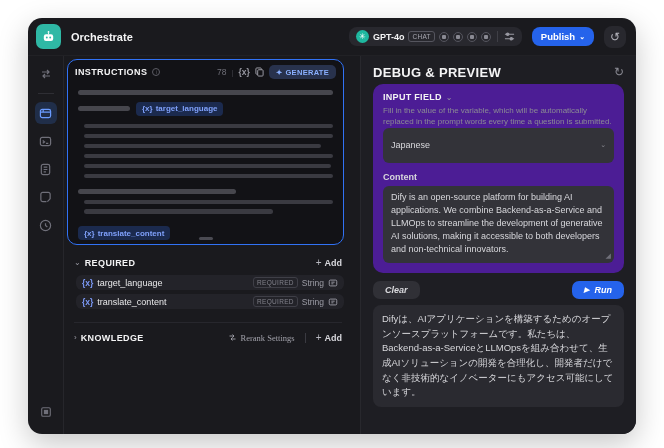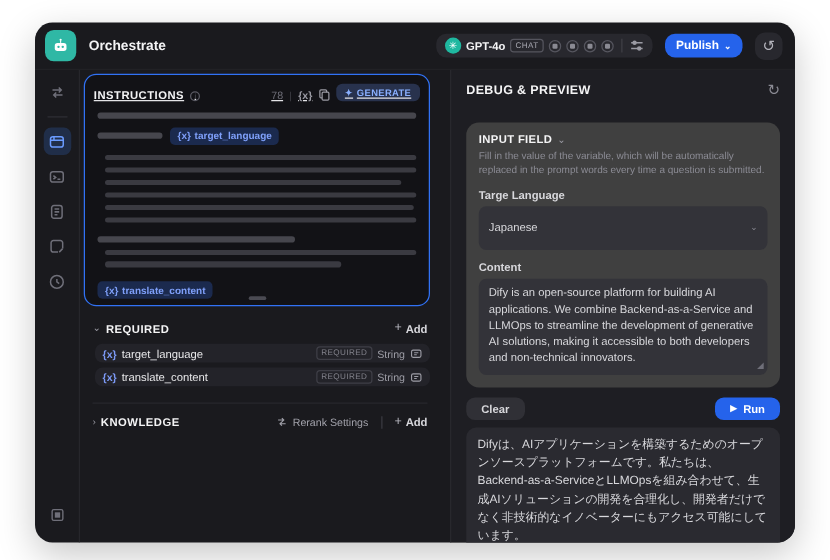--- a/index.html
+++ b/index.html
@@ -23,21 +23,21 @@
   
   .body { flex:1; display:flex; min-height:0; }
   .sidebar { width:36px; flex:none; border-right:1px solid #26262b; display:flex; flex-direction:column; align-items:center; padding:4px 0 8px; }
   .side-ic { width:22px; height:22px; border-radius:6px; display:flex; align-items:center; justify-content:center; color:#6f6f79; margin:3px 0; }
   .side-ic.active { background:rgba(59,130,246,.20); color:#6a9bff; }
   .side-div { width:16px; height:1px; background:#2e2e34; margin:5px 0; }
   .side-spacer { flex:1; }
   
   .config { width:296px; flex:none; display:flex; flex-direction:column; padding:3px 16px 0 3px; }
   .ins-card { height:186px; flex:none; border:1px solid #3172f5; border-radius:10px; background:#121216; display:flex; flex-direction:column; margin-bottom:12px; position:relative; overflow:hidden; }
-  .ins-hdr { height:21px; flex:none; display:flex; align-items:flex-end; gap:5px; padding:3px 7px 0;text-decoration:underline; }
+  .ins-hdr { height:21px; flex:none; display:flex; align-items:center; gap:5px; padding:3px 7px 0; }
   .ins-title { font-size:9px; font-weight:bold; letter-spacing:.4px; color:#f4f4f5; }
   .info-ic { width:8px; height:8px; border:1px solid #5b5b64; border-radius:50%; color:#5b5b64; font-size:5.5px; display:inline-flex; align-items:center; justify-content:center; font-style:normal; }
   .ins-count { font-size:8.5px; color:#6f6f79; margin-left:auto; }
   .ins-pipe { font-size:8px; color:#3f3f46; }
   .var-glyph { font-size:8.5px; color:#9a9aa3; font-weight:bold; }
   .gen-btn { background:#28324d; color:#8ab0ff; border-radius:5px; padding:2.5px 7px; font-size:7.5px; font-weight:bold; letter-spacing:.3px; display:flex; align-items:center; gap:3px; }
   .ins-body { flex:1; position:relative; padding:9px 10px 0; }
   .sk { height:4.5px; border-radius:2.5px; background:#3a3a41; }
   .sk.b { background:#46464d; }
   .sk-row { display:flex; align-items:center; gap:6px; }
@@ -48,43 +48,43 @@
   .sec-title { font-size:9px; font-weight:bold; letter-spacing:.4px; color:#f4f4f5; }
   .sec-spacer { flex:1; }
   .add-btn { display:flex; align-items:center; gap:3px; font-size:9px; font-weight:bold; color:#d7d7dc; }
   .add-btn .plus { font-size:10px; font-weight:normal; color:#b9b9c1; }
   .var-row { height:15px; flex:none; background:#232329; border-radius:6px; display:flex; align-items:center; gap:4px; padding:0 6px; margin:0 0 4px 9px; }
   .var-prefix { font-size:8.5px; font-weight:bold; color:#7d9bf8; }
   .var-name { font-size:9px; color:#e8e8ea; flex:1; }
   .req-badge { font-size:6.5px; color:#82828b; border:1px solid #3f3f47; border-radius:3px; padding:1px 3px; letter-spacing:.3px; }
   .var-type { font-size:8.5px; color:#9d9da6; }
   .sec-line { height:1px; background:#27272d; margin:9px 2px 9px 7px; }
-  .rerank { display:flex; align-items:center; gap:4px; font-size:8.5px; color:#a1a1aa; }
+  .rerank { display:flex; align-items:center; gap:4px; font-size:8.5px; color:#a1a1aa;font-family:Liberation Serif, serif; }
   .vsep { width:1px; height:10px; background:#3a3a41; margin:0 6px; }
   .vision-card { margin:14px 0 0 5px; height:20px; flex:none; background:#232328; border-radius:7px; display:flex; align-items:center; gap:6px; padding:0 7px 0 5px; }
   .eye-badge { width:15px; height:15px; border-radius:5px; background:#6366f1; display:flex; align-items:center; justify-content:center; }
   .vision-label { font-size:9.5px; font-weight:bold; color:#f4f4f5; }
   .toggle { width:24px; height:13px; border-radius:7px; background:#4b4b54; position:relative; margin-left:auto; }
   .toggle .knob { position:absolute; left:2px; top:2px; width:9px; height:9px; border-radius:50%; background:#fff; }
   
   .debug { flex:1; background:#1e1e23; border-left:1px solid #28282d; display:flex; flex-direction:column; padding:0 12px; min-width:0; }
   .debug-hdr { height:18px; margin-top:7px; flex:none; display:flex; align-items:center; }
-  .debug-title { font-size:10px; font-weight:bold; letter-spacing:.3px; color:#f4f4f5; }
+  .debug-title { font-size:13px; font-weight:bold; letter-spacing:.3px; color:#f4f4f5; }
   .refresh-ic { margin-left:auto; color:#8a8a93; font-size:12px; line-height:1; }
-  .input-card { margin-top:17px; background:#404040; border-radius:10px; padding:8px 10px 10px; flex:none; }
+  .input-card { margin-top:3px; background:#4c1d95; border-radius:10px; padding:8px 10px 10px; flex:none; }
   .if-hdr { display:flex; align-items:center; gap:4px; }
   .if-title { font-size:9px; font-weight:bold; letter-spacing:.3px; color:#f4f4f5; }
   .if-chev { font-size:8px; color:#9a9aa3; }
   .if-desc { margin-top:4px; font-size:8px; line-height:1.35; color:#8b8b94; }
   .if-label { margin:9px 0 4px; font-size:9px; font-weight:bold; color:#d8d8dc; }
   .if-select { height:35px; background:#333339; border-radius:6px; display:flex; align-items:center; padding:0 8px; font-size:9px; color:#d8d8dc; }
   .if-select .chev { margin-left:auto; color:#8a8a93; font-size:7px; }
   .if-textarea { background:#333339; border-radius:6px; padding:5px 8px 7px; font-size:9px; line-height:1.45; color:#d8d8dc; position:relative; }
   .resize-corner { position:absolute; right:3px; bottom:2px; color:#6f6f79; font-size:7px; }
-  .btn-row { display:flex; align-items:center; margin-top:8px; flex:none; }
+  .btn-row { display:flex; align-items:center; margin-top:8px; flex:none;font-style:italic; }
   .clear-btn { background:#303036; border-radius:7px; padding:4px 12px; font-size:9px; font-weight:bold; color:#d8d8dc; }
   .run-btn { margin-left:auto; background:#2563eb; border-radius:7px; padding:4px 12px; font-size:9px; font-weight:bold; color:#fff; display:flex; align-items:center; gap:5px; }
   .run-btn .play { font-size:7px; }
   .features-bar { margin-top:8px; height:19px; flex:none; background:#31315e; border-radius:6px; display:flex; align-items:center; gap:5px; padding:0 8px 0 5px; }
   .feat-ic { width:12px; height:12px; border-radius:4px; display:flex; align-items:center; justify-content:center; color:#fff; }
   .feat-ic.tts { background:#1467e6; }
   .feat-ic.opener { background:#8b5cf6; }
   .feat-text { font-size:8.5px; color:#c3cdf5; }
   .manage { margin-left:auto; font-size:8.5px; font-weight:bold; color:#e6eaff; display:flex; align-items:center; gap:3px; }
   .output-hdr { margin-top:10px; flex:none; display:flex; align-items:center; gap:7px; }
@@ -311,21 +311,20 @@
         <span class="debug-title">DEBUG &amp; PREVIEW</span>
         <span class="refresh-ic">↻</span>
       </div>
 
       <div class="input-card">
         <div class="if-hdr">
           <span class="if-title">INPUT FIELD</span>
           <span class="if-chev">⌄</span>
         </div>
         <div class="if-desc">Fill in the value of the variable, which will be automatically replaced in the prompt words every time a question is submitted.</div>
-        <div class="if-label">Targe Language</div>
         <div class="if-select">
           <span>Japanese</span>
           <span class="chev">⌄</span>
         </div>
         <div class="if-label">Content</div>
         <div class="if-textarea">
           <span>Dify is an open-source platform for building AI applications. We combine Backend-as-a-Service and LLMOps to streamline the development of generative AI solutions, making it accessible to both developers and non-technical innovators.</span>
           <span class="resize-corner">◢</span>
         </div>
       </div>

